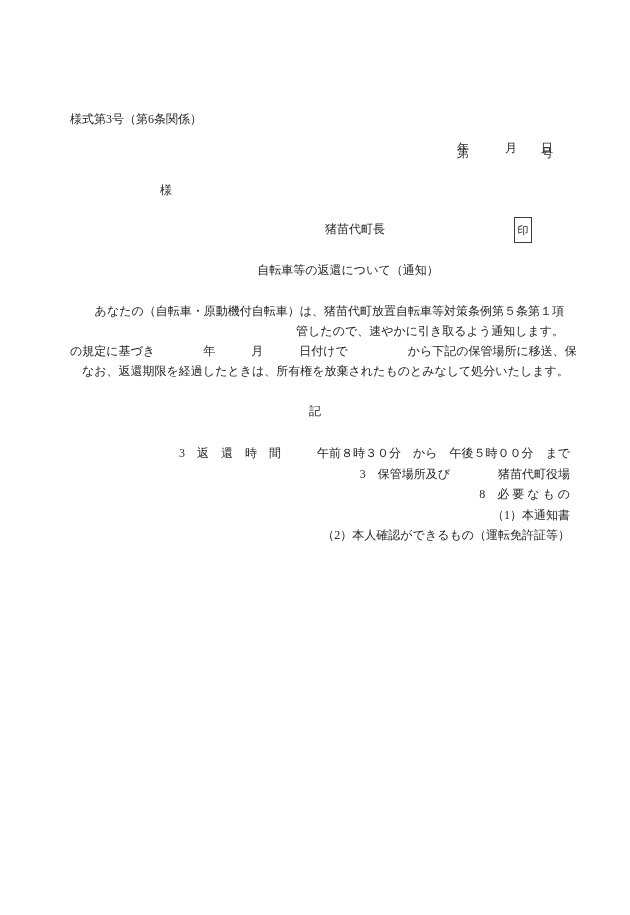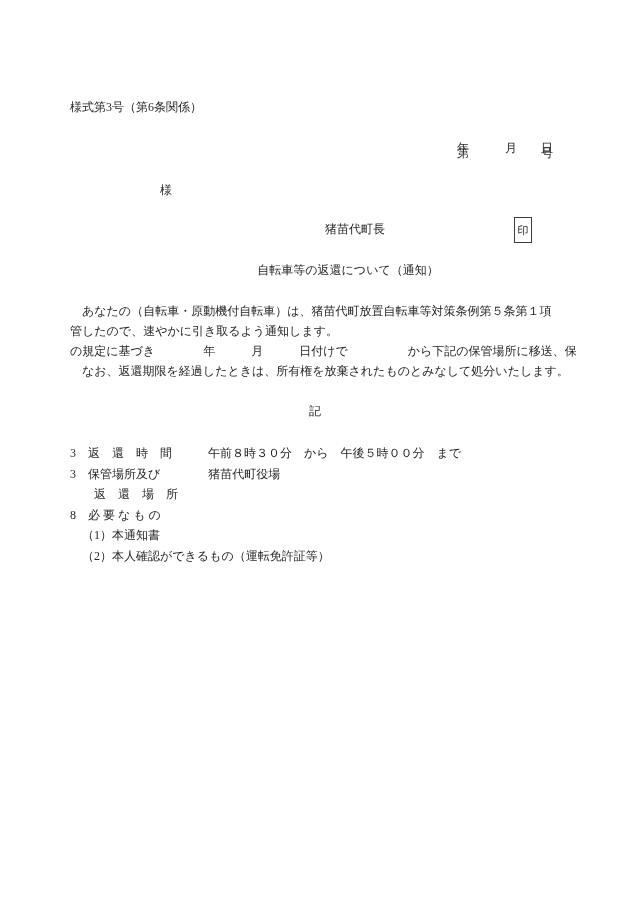--- a/index.html
+++ b/index.html
@@ -16,22 +16,23 @@
     font-size: 12px;
     color: #262626;
     overflow: hidden;
   }
   .abs { position: absolute; }
   .pre { white-space: pre; }
   .line {
     white-space: pre;
     height: 20px;
     line-height: 20px;
+    text-align: right;
   }
-  .form-label  { left: 70px;  top: 99px;  }
+  .form-label  { left: 70px;  top: 111px;  }
   .doc-number  { left: 457px; top: 121px; margin-top: 24px; }
   .date-line   { left: 457px; top: 140px; }
   .recipient   { left: 160px; top: 182px; }
   .sender      { left: 325px; top: 221px; font-family: Liberation Mono, monospace; }
   .seal-box {
     left: 514px; top: 217px;
     width: 16px; height: 24px;
     border: 1px solid #3c3c3c;
     display: flex;
     align-items: center;
@@ -89,19 +90,18 @@
     <div class="line">管したので、速やかに引き取るよう通知します。</div>
     <div class="line">の規定に基づき　　　　年　　　月　　　日付けで　　　　　から下記の保管場所に移送、保</div>
     <div class="line">　なお、返還期限を経過したときは、所有権を放棄されたものとみなして処分いたします。</div>
   </div>
 
   <div class="abs ki-heading">記</div>
 
   <div class="abs list-block">
     <div class="line">3　返　還　時　間　　　午前８時３０分　から　午後５時００分　まで</div>
     <div class="line">3　保管場所及び　　　　猪苗代町役場</div>
-    <div class="line">　　返　還　場　所</div>
     <div class="line">8　必 要 な も の</div>
     <div class="line">　（1）本通知書</div>
     <div class="line">　（2）本人確認ができるもの（運転免許証等）</div>
   </div>
 
 </div>
 
 </body></html>

